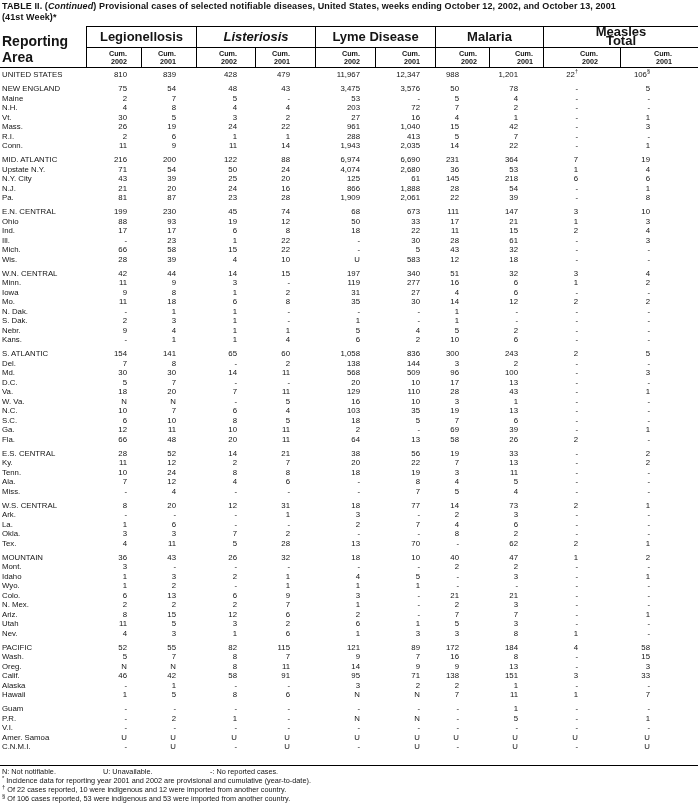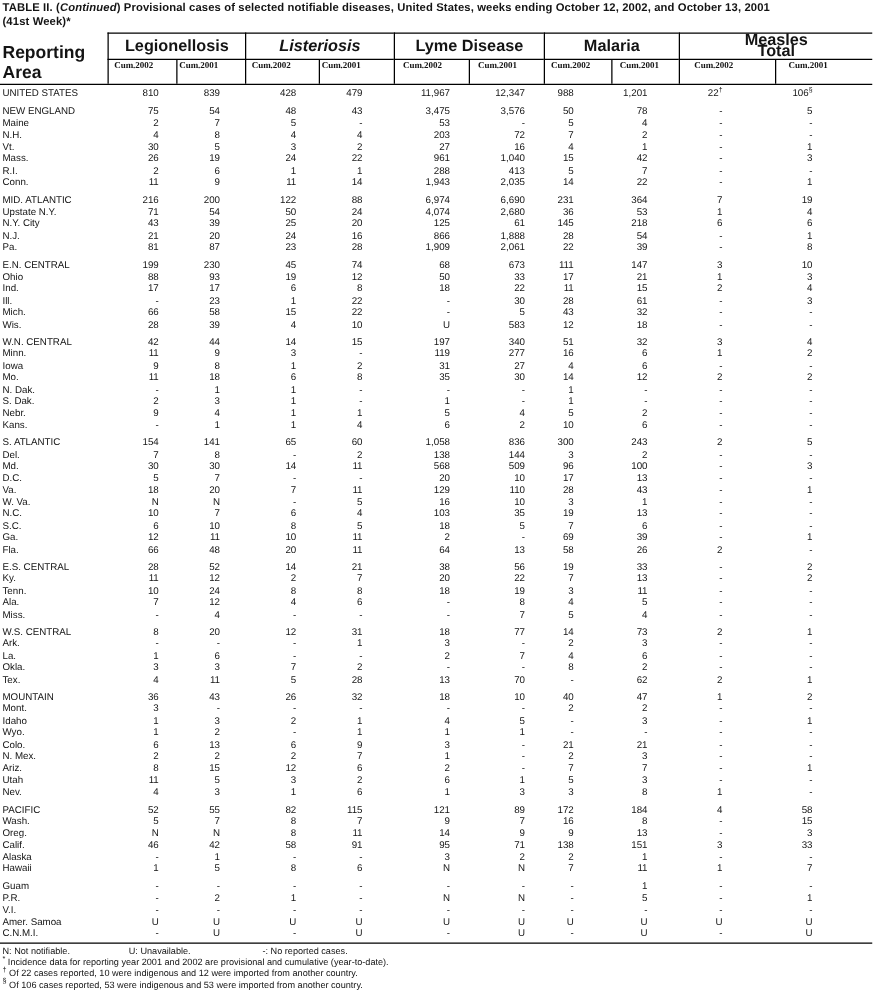--- a/index.html
+++ b/index.html
@@ -11,38 +11,38 @@
   .thead{border-bottom:1px solid #000;}
   .hrow1{display:flex;}
   .hspacer{width:86px;}
   .gbox{box-sizing:border-box;border-left:1px solid #000;border-top:1px solid #000;border-bottom:1px solid #000;
         height:22px;display:flex;flex-direction:column;justify-content:center;align-items:center;
         font-weight:bold;font-size:13px;line-height:8.6px;}
   .g0{width:110px;} .g1{width:119px;font-style:italic;} .g2{width:120px;} .g3{width:108px;text-align:right;} .g4{width:155px;}
   .hrow2{display:flex;height:19px;}
   .harea2{width:86px;box-sizing:border-box;display:flex;align-items:flex-end;padding:0 0 2px 2px;
           font-weight:bold;font-size:14px;}
-  .hcum{box-sizing:border-box;border-left:1px solid #000;display:flex;flex-direction:row;justify-content:center;
-        align-items:flex-start;font-weight:bold;font-size:7.2px;line-height:8px;font-family:Liberation Serif, serif;}
+  .hcum{box-sizing:border-box;border-left:1px solid #000;display:flex;flex-direction:column;justify-content:center;
+        align-items:flex-end;font-weight:bold;font-size:7.2px;line-height:8px;}
   .hcum.c7{padding-right:12px;} .hcum.c8{padding-right:10px;} .hcum.c9{padding-right:22px;} .hcum.c10{padding-right:26px;}
   
   .tbody{padding-top:2px;}
   .trow{display:flex;height:9.5px;}
   .trow.gap{margin-top:4.5px;justify-content:center;}
   .cell{box-sizing:border-box;font-size:7.8px;line-height:9.5px;white-space:nowrap;overflow:visible;}
   .c0{width:86px;padding-left:2px;}
   .num{text-align:right;}
   .c1{width:55px;padding-right:14px;} .c2{width:55px;padding-right:20px;}
   .c3{width:59px;padding-right:18px;} .c4{width:60px;padding-right:25px;}
   .c5{width:60px;padding-right:15px;} .c6{width:60px;padding-right:15px;}
   .c7{width:54px;padding-right:30px;} .c8{width:54px;padding-right:25px;}
   .c9{width:77px;padding-right:42px;} .c10{width:78px;padding-right:48px;}
   sup{font-size:5.5px;line-height:0;vertical-align:super;}
   
-  .tfoot{border-top:1px solid #000;margin-top:2px;padding:1px 2px 0 2px;font-size:7.3px;line-height:9px;}
+  .tfoot{border-top:1px solid #000;margin-top:13px;padding:1px 2px 0 2px;font-size:7.3px;line-height:9px;}
   .legend .lg1{display:inline-block;width:101px;}
   .legend .lg2{display:inline-block;width:107px;}
   .note .mk{font-size:5.8px;vertical-align:super;line-height:0;}
 </style>
 </head>
 <body>
 
 <div class="page">
 
   <div class="title">

